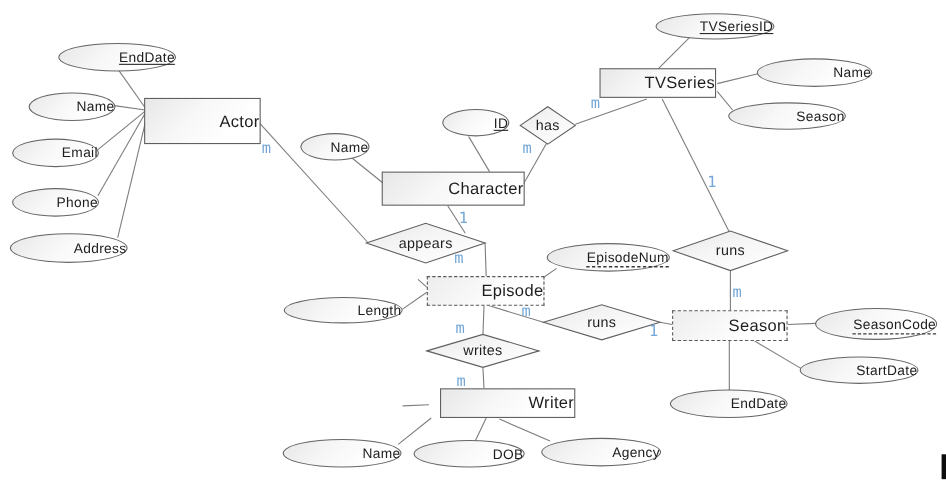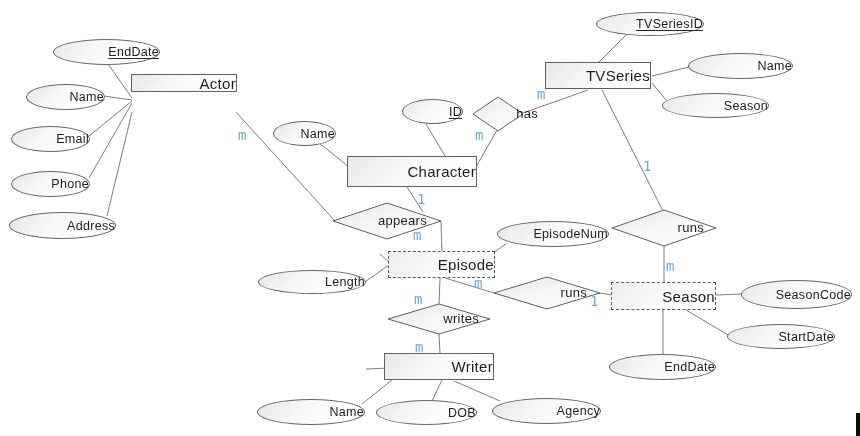--- a/index.html
+++ b/index.html
@@ -12,23 +12,23 @@
   .canvas > svg { position:absolute; left:0; top:0; }
   .shape {
     position:absolute; display:flex; align-items:center; justify-content:flex-end;
     color:#1d1d1d; letter-spacing:0.3px;
     background:linear-gradient(135deg,#e7e7e7 0%,#f7f7f7 40%,#ffffff 75%);
   }
   .entity { border:1px solid #5f5f5f; font-size:15px; }
   .entity.weak { border:1.5px dashed #5a5a5a; background:linear-gradient(135deg,#ededed 0%,#ffffff 70%);padding-left:43px; }
   .ellipse { border:1px solid #666666; border-radius:50%; font-size:12.5px; }
   .key .lbl { text-decoration:underline; text-decoration-color:#2a2a2a; text-underline-offset:2px; }
-  .partial .lbl { text-decoration-style:dashed; text-decoration-color:#3a3a3a; text-underline-offset:4px; }
+  .partial .lbl { text-decoration:underline; text-decoration-style:dashed; text-decoration-color:#3a3a3a; text-underline-offset:4px; }
   .rel-label {
-    position:absolute; width:80px; height:16px; text-align:right;
+    position:absolute; width:80px; height:16px; text-align:center;
     font-size:13px; color:#1d1d1d; line-height:16px; letter-spacing:0.3px;
   }
   .card {
     position:absolute; font-family:"DejaVu Sans Mono", monospace;
     font-size:14px; line-height:14px; color:#74a7d8; font-weight:500;
   }
 </style>
 </head>
 <body>
 
@@ -78,36 +78,36 @@
     <g fill="url(#shapeGrad)" stroke="#5f5f5f" stroke-width="1">
       <polygon points="473,114 498,97 523,114 498,131"></polygon>
       <polygon points="333,221 387,203 441,221 387,239"></polygon>
       <polygon points="612,228 664,210 716,228 664,246"></polygon>
       <polygon points="494,293 547,277 600,293 547,309"></polygon>
       <polygon points="388,319 439,304 490,319 439,334"></polygon>
     </g>
     <rect x="856" y="413" width="4" height="23" fill="#0c0c0c"></rect>
   </svg>
 
-  <div class="shape entity" style="left:131px;top:74px;width:106px;height:18px">
+  <div class="shape entity" style="left:131px;top:89px;width:106px;height:42px">
     <span class="lbl">Actor</span>
   </div>
   <div class="shape entity" style="left:347px;top:156px;width:130px;height:31px">
     <span class="lbl">Character</span>
   </div>
   <div class="shape entity" style="left:545px;top:62px;width:106px;height:27px">
     <span class="lbl">TVSeries</span>
   </div>
   <div class="shape entity weak" style="left:388px;top:251px;width:107px;height:27px">
     <span class="lbl">Episode</span>
   </div>
   <div class="shape entity weak" style="left:611px;top:282px;width:105px;height:28px">
     <span class="lbl">Season</span>
   </div>
-  <div class="shape entity" style="left:384px;top:353px;width:110px;height:27px">
+  <div class="shape entity" style="left:400px;top:353px;width:123px;height:27px">
     <span class="lbl">Writer</span>
   </div>
 
   <div class="shape ellipse key" style="left:53px;top:39px;width:107px;height:26px">
     <span class="lbl">EndDate</span>
   </div>
   <div class="shape ellipse" style="left:26px;top:84px;width:79px;height:26px">
     <span class="lbl">Name</span>
   </div>
   <div class="shape ellipse" style="left:11px;top:126px;width:79px;height:26px">

